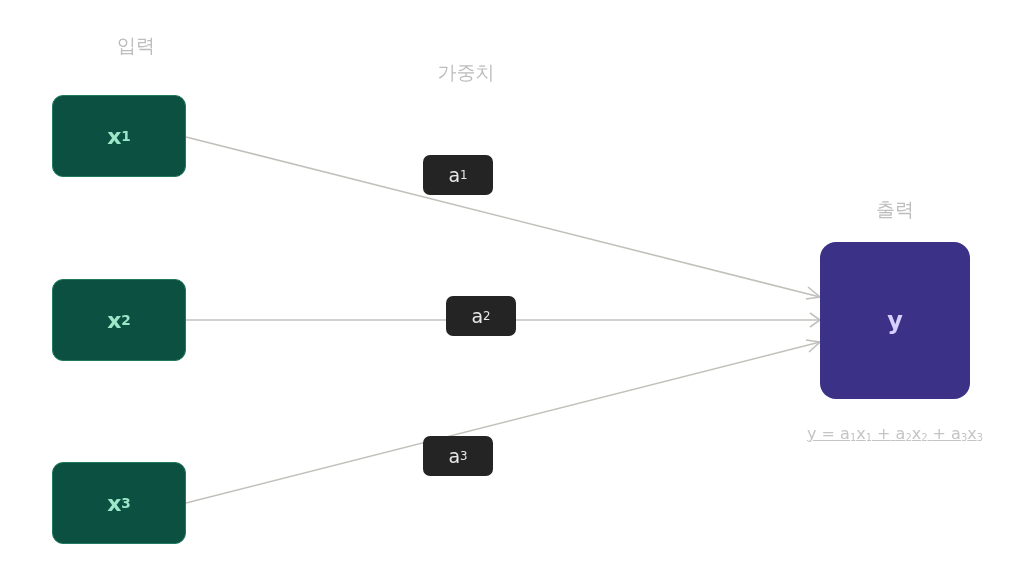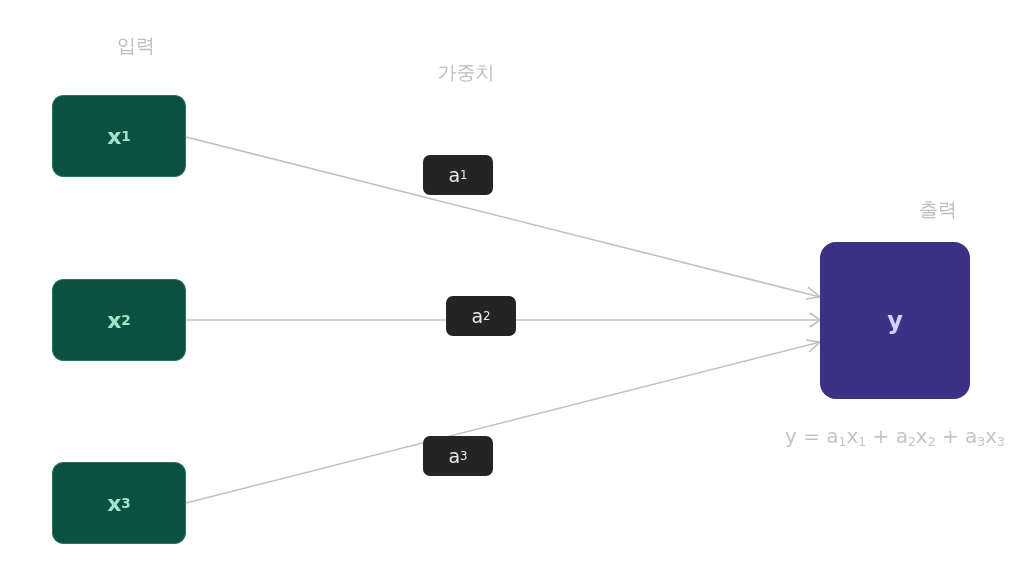--- a/index.html
+++ b/index.html
@@ -9,40 +9,40 @@
   .input-node { position: absolute; left: 52px; width: 134px; height: 82px; background: #0b5040;
                 border: 1px solid #1f7a5f; border-radius: 11px; box-sizing: border-box;
                 display: flex; align-items: center; justify-content: center;
                 color: #9ee6c9; font-weight: bold; font-size: 22px; }
   .weight-node { position: absolute; width: 70px; height: 40px; background: #242424; border-radius: 7px;
                  display: flex; align-items: center; justify-content: center; color: #e8e8e8; font-size: 19px; }
   .output-node { position: absolute; left: 820px; top: 242px; width: 150px; height: 157px; background: #3b3186;
                  border-radius: 16px; display: flex; align-items: center; justify-content: center;
                  color: #d6d0ff; font-weight: bold; font-size: 24px; }
   sub { font-size: 0.62em; vertical-align: -0.25em; }
-  .formula { position: absolute; left: 895px; top: 424px; transform: translateX(-50%); color: #c4c4c4; font-size: 20px; white-space: nowrap; }
+  .formula { position: absolute; left: 895px; top: 424px; transform: translateX(-50%); color: #c4c4c4; font-size: 16px; white-space: nowrap; text-decoration: underline; }
   svg.edges { position: absolute; left: 0; top: 0; }
 </style>
 </head>
 <body>
 
 <svg class="edges" width="1014" height="578">
   <g stroke="#c2c0bb" stroke-width="1.6" fill="none">
     <line x1="186" y1="137" x2="820" y2="297"></line>
     <line x1="186" y1="320" x2="820" y2="320"></line>
     <line x1="186" y1="503" x2="820" y2="342"></line>
     <polyline points="808,287 820,297 806,299"></polyline>
     <polyline points="810,313 820,320 810,327"></polyline>
     <polyline points="806,340 820,342 809,352"></polyline>
   </g>
 </svg>
 
 <div class="label" style="left:136px; top:33px;">입력</div>
 <div class="label" style="left:466px; top:60px;">가중치</div>
-<div class="label" style="left:895px; top:197px;margin-left:43px;">출력</div>
+<div class="label" style="left:895px; top:197px;">출력</div>
 
 <div class="input-node" style="top:95px;">
   <span>x</span>
     <sub>1</sub>
 </div>
 <div class="input-node" style="top:279px;">
   <span>x</span>
     <sub>2</sub>
 </div>
 <div class="input-node" style="top:462px;">

